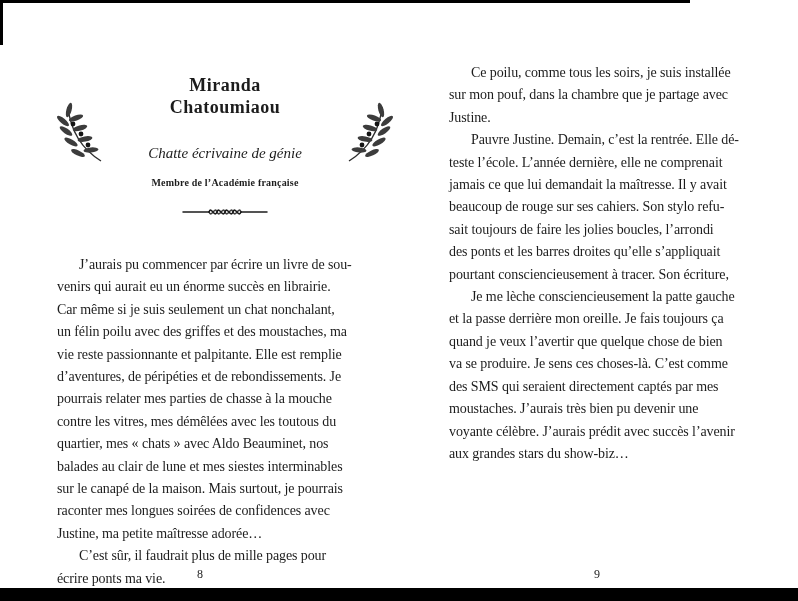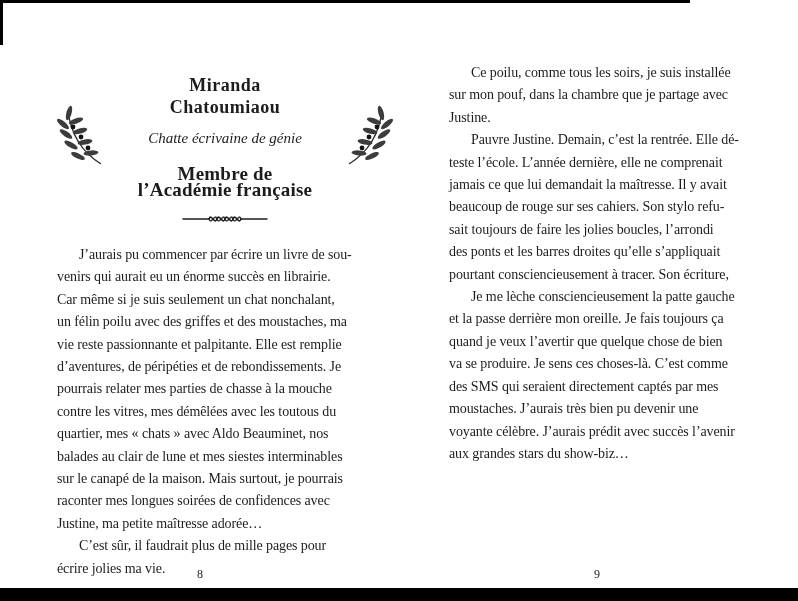--- a/index.html
+++ b/index.html
@@ -31,36 +31,36 @@
   .heading-text { width: 212px; text-align: center; }
   .chapter-title {
     font-size: 18px;
     font-weight: bold;
     letter-spacing: 0.5px;
     line-height: 22px;
   }
   .chapter-subtitle {
     font-size: 15px;
     font-style: italic;
-    margin-top: 11px;
+    margin-top: 26px;
     line-height: 18px;
   }
   .chapter-affiliation {
-    font-size: 19px;
+    font-size: 10px;
     font-weight: bold;
     letter-spacing: 0.2px;
-    margin-top: 19px;
+    margin-top: 13px;
     line-height: 16px;
   }
   .branch-icon { flex: 0 0 auto; }
   .mirror { transform: scaleX(-1); }
 
   .rope-divider { display: block; margin: 14px auto 0 auto; }
 
-  .body-text { margin-top: 18px; font-size: 14px; line-height: 22.4px; letter-spacing: -0.1px; }
+  .body-text { margin-top: 35px; font-size: 14px; line-height: 22.4px; letter-spacing: -0.1px; }
   .right-page .body-text { margin-top: 62px; }
   .para { margin: 0; text-indent: 22px; white-space: pre; }
 
   .page-number {
     position: absolute;
     top: 567px;
     width: 100px;
     text-align: center;
     font-size: 12px;
   }
@@ -143,21 +143,21 @@
 vie reste passionnante et palpitante. Elle est remplie
 d’aventures, de péripéties et de rebondissements. Je
 pourrais relater mes parties de chasse à la mouche
 contre les vitres, mes démêlées avec les toutous du
 quartier, mes « chats » avec Aldo Beauminet, nos
 balades au clair de lune et mes siestes interminables
 sur le canapé de la maison. Mais surtout, je pourrais
 raconter mes longues soirées de confidences avec
 Justine, ma petite maîtresse adorée…</p>
       <p class="para">C’est sûr, il faudrait plus de mille pages pour
-écrire jolies ma vie.</p>
+écrire ponts ma vie.</p>
     </div>
   </div>
 
   <div class="page right-page">
     <div class="body-text">
       <p class="para">Ce poilu, comme tous les soirs, je suis installée
 sur mon pouf, dans la chambre que je partage avec
 Justine.</p>
       <p class="para">Pauvre Justine. Demain, c’est la rentrée. Elle dé-
 teste l’école. L’année dernière, elle ne comprenait

